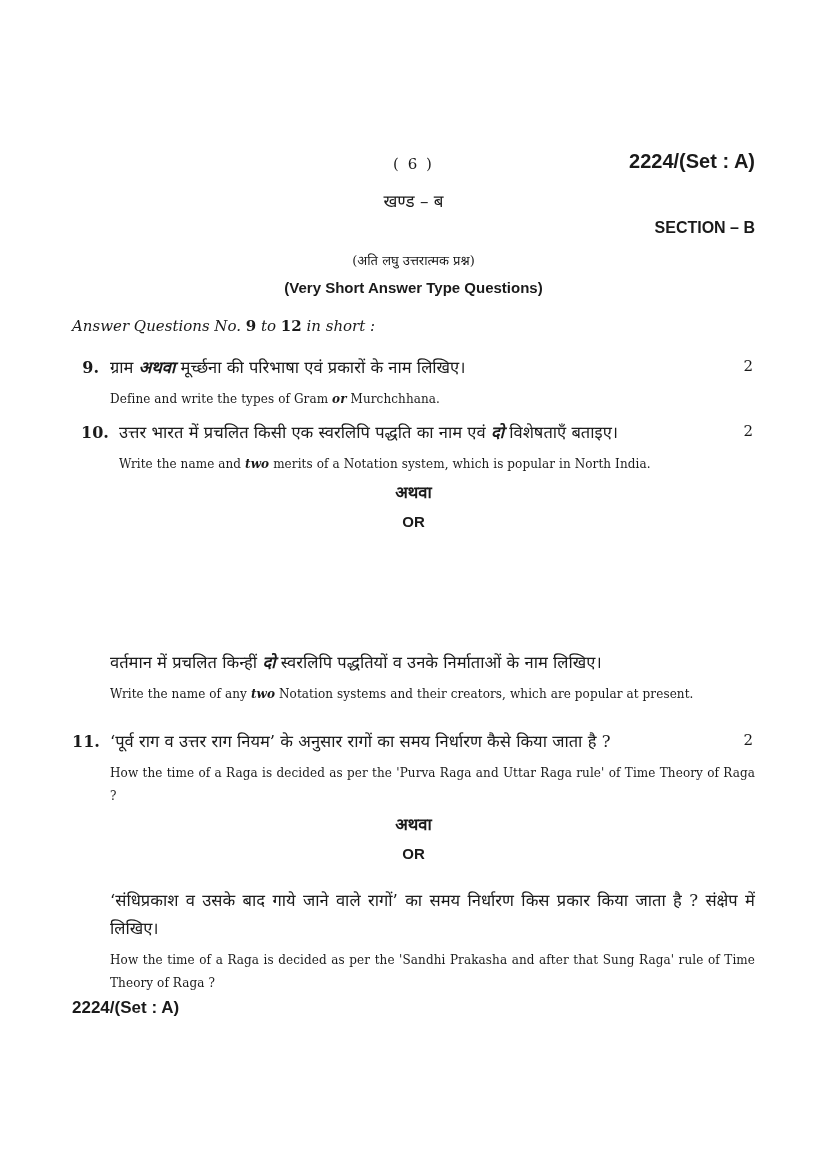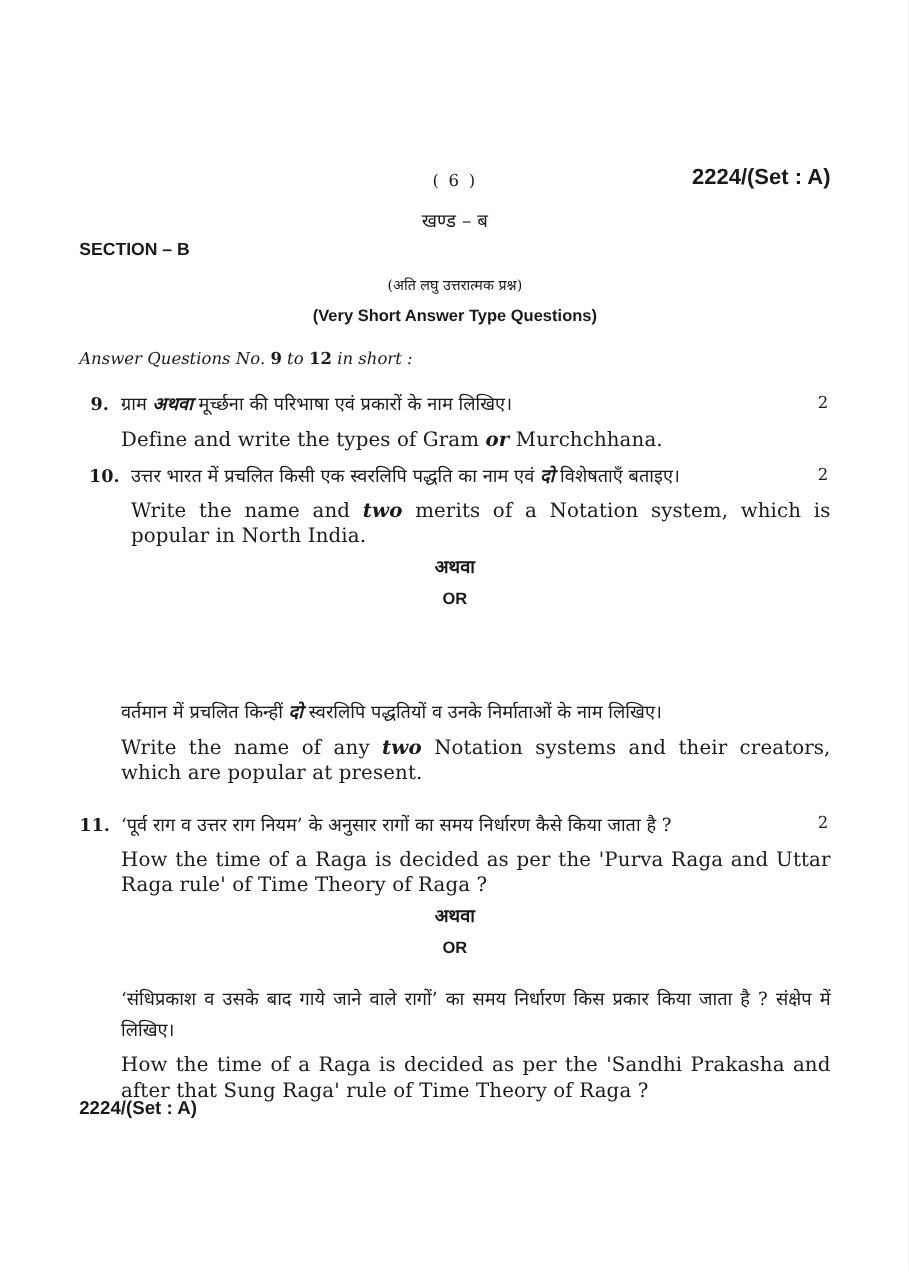--- a/index.html
+++ b/index.html
@@ -29,21 +29,21 @@
   }
   .set-code {
     position: absolute;
     right: 0; top: 0;
     font-family: "Liberation Sans", "DejaVu Sans", sans-serif;
     font-weight: bold;
     font-size: 20px;
   }
   
   .t-khand   { margin-top: 9px;  text-align: center; font-size: 17px; line-height: 24px; }
-  .t-section { margin-top: 3px;  text-align: left; font-family: "Liberation Sans", "DejaVu Sans", sans-serif; font-weight: bold; font-size: 16px; line-height: 24px; }
+  .t-section { margin-top: 3px;  text-align: right; font-family: "Liberation Sans", "DejaVu Sans", sans-serif; font-weight: bold; font-size: 16px; line-height: 24px; }
   .t-subh    { margin-top: 8px;  text-align: center; font-size: 13px; line-height: 26px; }
   .t-sube    { margin-top: 2px;  text-align: center; font-family: "Liberation Sans", "DejaVu Sans", sans-serif; font-weight: bold; font-size: 15px; line-height: 24px; }
   
   .instr { margin-top: 12px; font-style: italic; }
   .instr .hi { font-size: 16px; line-height: 28px; }
   .instr .en { font-size: 15px; line-height: 28px; }
   .instr b   { font-style: normal; }
   
   .q-line { position: relative; display: flex; }
   .q-num {
@@ -53,40 +53,40 @@
     text-align: right;
     font-weight: bold;
     font-size: 16px;
     line-height: 28px;
   }
   .q-body { flex: 1; min-width: 0; }
   .hindi   { font-size: 16.5px; line-height: 28px; }
   .hindi.just { text-align: justify; }
   .english {
     margin-top: 6px;
-    font-size: 18px;
+    font-size: 12px;
     line-height: 23px;
     text-align: justify;
     letter-spacing: 0.1px;
   }
   .q-marks {
     position: absolute;
     right: 2px; top: 3px;
     font-size: 15px;
   }
   .bi { font-weight: bold; font-style: italic; }
   
   .or-hi { margin-top: 4px; text-align: center; font-weight: bold; font-size: 16.5px; line-height: 26px; }
   .or-en { margin-top: 5px; text-align: center; font-family: "Liberation Sans", "DejaVu Sans", sans-serif; font-weight: bold; font-size: 15px; line-height: 22px; }
   
   .alt { margin-left: 38px; }
   
   .mt-q9   { margin-top: 14px; }
   .mt-q10  { margin-top: 8px; margin-left: 9px; }
-  .mt-alt10{ margin-top: 78px; }
+  .mt-alt10{ margin-top: 116px; }
   .mt-q11  { margin-top: 22px; }
   .mt-alt11{ margin-top: 22px; }
   .footer {
     position: absolute;
     left: 72px; top: 998px;
     font-family: "Liberation Sans", "DejaVu Sans", sans-serif;
     font-weight: bold;
     font-size: 17px;
   }
 </style>

